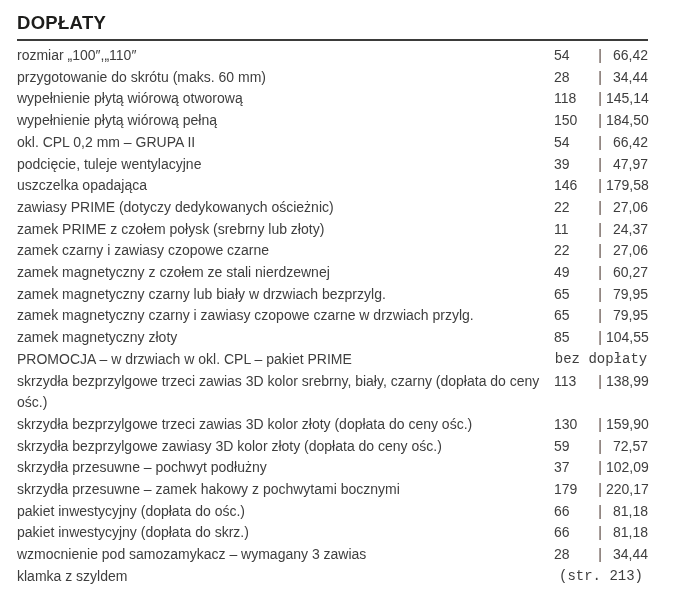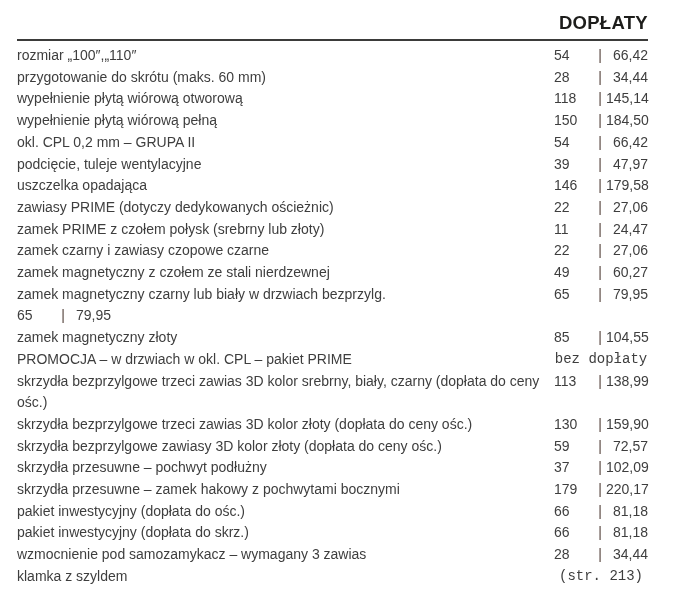--- a/index.html
+++ b/index.html
@@ -17,21 +17,20 @@
     font-family: "Liberation Sans", sans-serif;
     color: #3e3e3e;
     overflow: hidden;
   }
   .title {
     margin: 0;
     font-size: 18.5px;
     font-weight: 700;
     color: #1d1d1b;
     letter-spacing: 0.3px;
-    text-align: right;
   }
   .rule {
     height: 0;
     border-bottom: 2px solid #3b3b3a;
     margin-top: 5px;
   }
   .table {
     margin-top: 4px;
   }
   .row {
@@ -141,21 +140,21 @@
           <span class="p1">22</span>
           <span class="sep">|</span>
           <span class="p2">27,06</span>
         </div>
       </div>
       <div class="row">
         <div class="label">zamek PRIME z czołem połysk (srebrny lub złoty)</div>
         <div class="price">
           <span class="p1">11</span>
           <span class="sep">|</span>
-          <span class="p2">24,47</span>
+          <span class="p2">24,37</span>
         </div>
       </div>
       <div class="row">
         <div class="label">zamek czarny i zawiasy czopowe czarne</div>
         <div class="price">
           <span class="p1">22</span>
           <span class="sep">|</span>
           <span class="p2">27,06</span>
         </div>
       </div>
@@ -169,20 +168,21 @@
       </div>
       <div class="row">
         <div class="label">zamek magnetyczny czarny lub biały w drzwiach bezprzylg.</div>
         <div class="price">
           <span class="p1">65</span>
           <span class="sep">|</span>
           <span class="p2">79,95</span>
         </div>
       </div>
       <div class="row">
+        <div class="label">zamek magnetyczny czarny i zawiasy czopowe czarne w drzwiach przylg.</div>
         <div class="price">
           <span class="p1">65</span>
           <span class="sep">|</span>
           <span class="p2">79,95</span>
         </div>
       </div>
       <div class="row">
         <div class="label">zamek magnetyczny złoty</div>
         <div class="price">
           <span class="p1">85</span>

